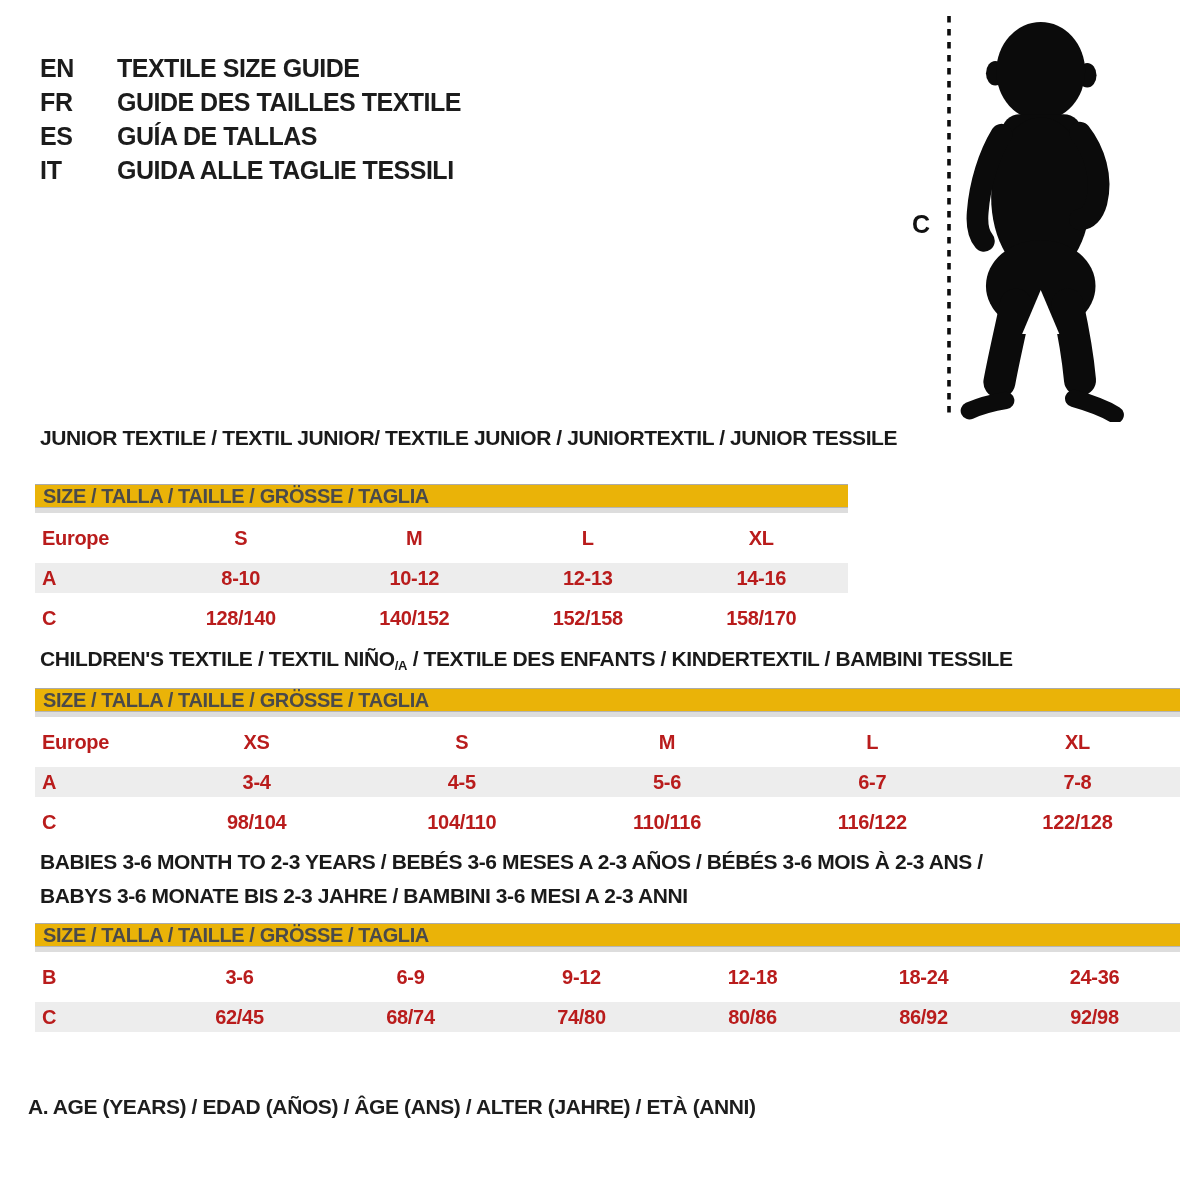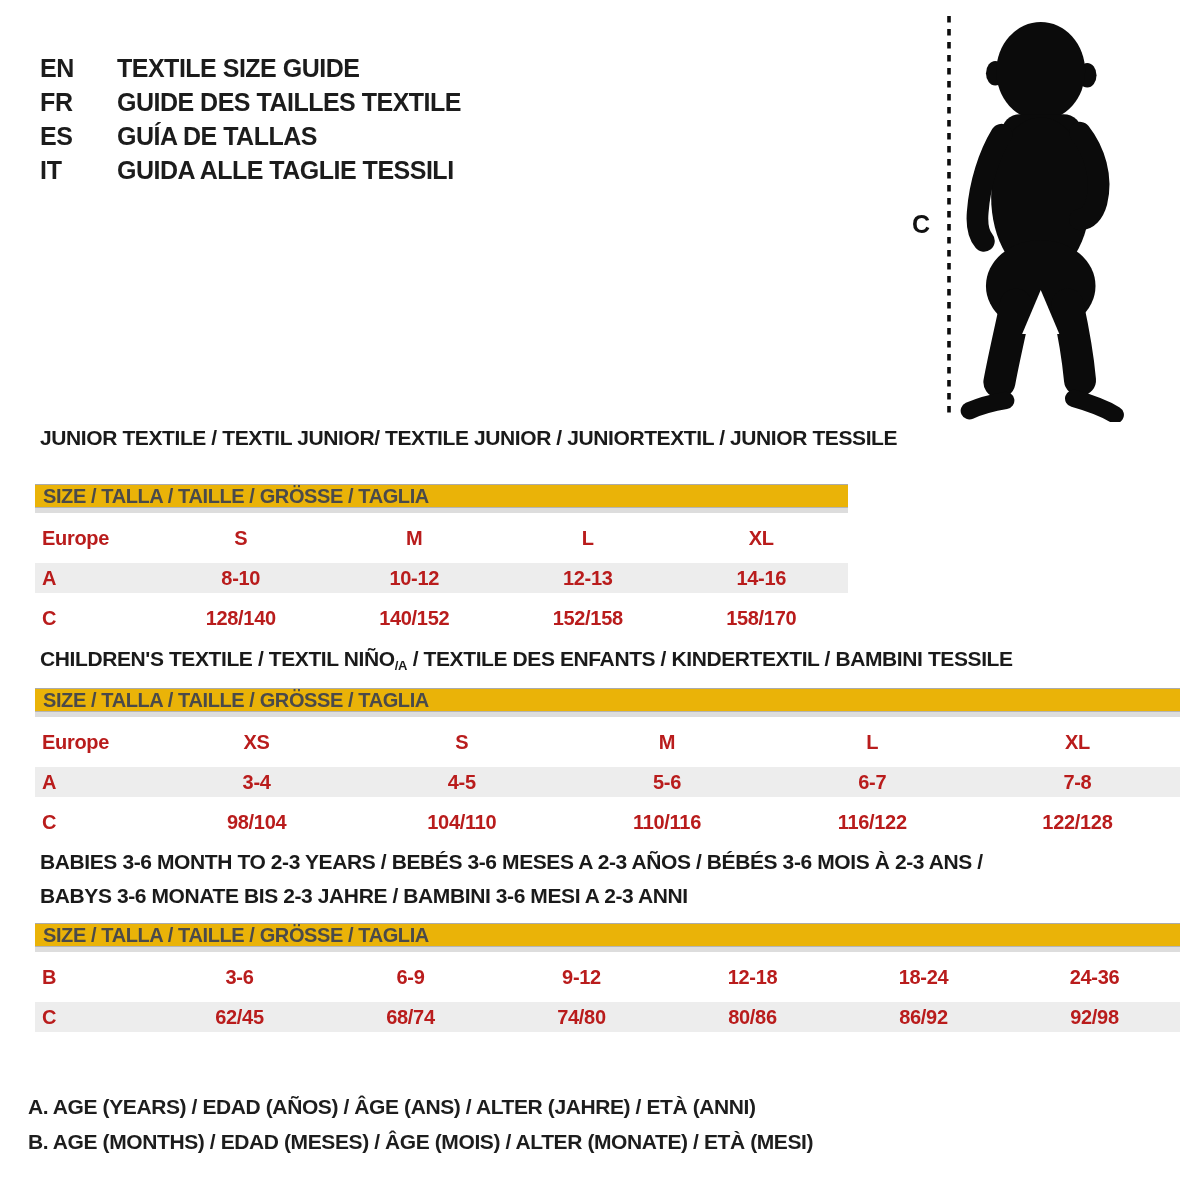--- a/index.html
+++ b/index.html
@@ -175,14 +175,13 @@
     <span class="tcell">68/74</span>
     <span class="tcell">74/80</span>
     <span class="tcell">80/86</span>
     <span class="tcell">86/92</span>
     <span class="tcell">92/98</span>
   </div>
 </div>
 
 <div class="abs legend-block">
   <div class="legend-line">A. AGE (YEARS) / EDAD (AÑOS) / ÂGE (ANS) / ALTER (JAHRE) / ETÀ (ANNI)</div>
-  <div class="legend-line">B. AGE (MONTHS) / EDAD (MESES) / ÂGE (MOIS) / ALTER (MONATE) / ETÀ (MESI)</div>
 </div>
 
 </body></html>

